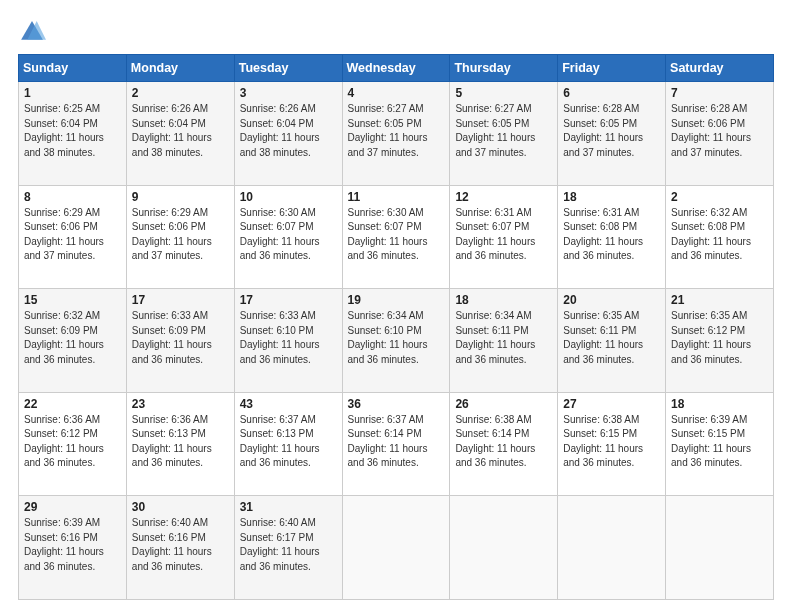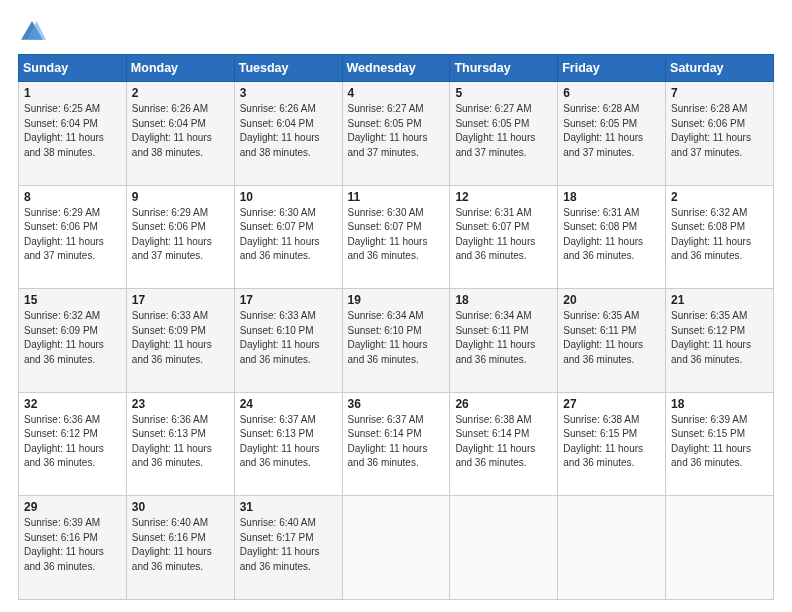--- a/index.html
+++ b/index.html
@@ -220,29 +220,29 @@
             <span class="day-num">20</span>
             <div class="day-info">Sunrise: 6:35 AM<br>Sunset: 6:11 PM<br>Daylight: 11 hours and 36 minutes.</div>
           </td>
           <td>
             <span class="day-num">21</span>
             <div class="day-info">Sunrise: 6:35 AM<br>Sunset: 6:12 PM<br>Daylight: 11 hours and 36 minutes.</div>
           </td>
         </tr>
         <tr>
           <td>
-            <span class="day-num">32</span>
+            <span class="day-num">22</span>
             <div class="day-info">Sunrise: 6:36 AM<br>Sunset: 6:12 PM<br>Daylight: 11 hours and 36 minutes.</div>
           </td>
           <td>
             <span class="day-num">23</span>
             <div class="day-info">Sunrise: 6:36 AM<br>Sunset: 6:13 PM<br>Daylight: 11 hours and 36 minutes.</div>
           </td>
           <td>
-            <span class="day-num">24</span>
+            <span class="day-num">43</span>
             <div class="day-info">Sunrise: 6:37 AM<br>Sunset: 6:13 PM<br>Daylight: 11 hours and 36 minutes.</div>
           </td>
           <td>
             <span class="day-num">36</span>
             <div class="day-info">Sunrise: 6:37 AM<br>Sunset: 6:14 PM<br>Daylight: 11 hours and 36 minutes.</div>
           </td>
           <td>
             <span class="day-num">26</span>
             <div class="day-info">Sunrise: 6:38 AM<br>Sunset: 6:14 PM<br>Daylight: 11 hours and 36 minutes.</div>
           </td>

